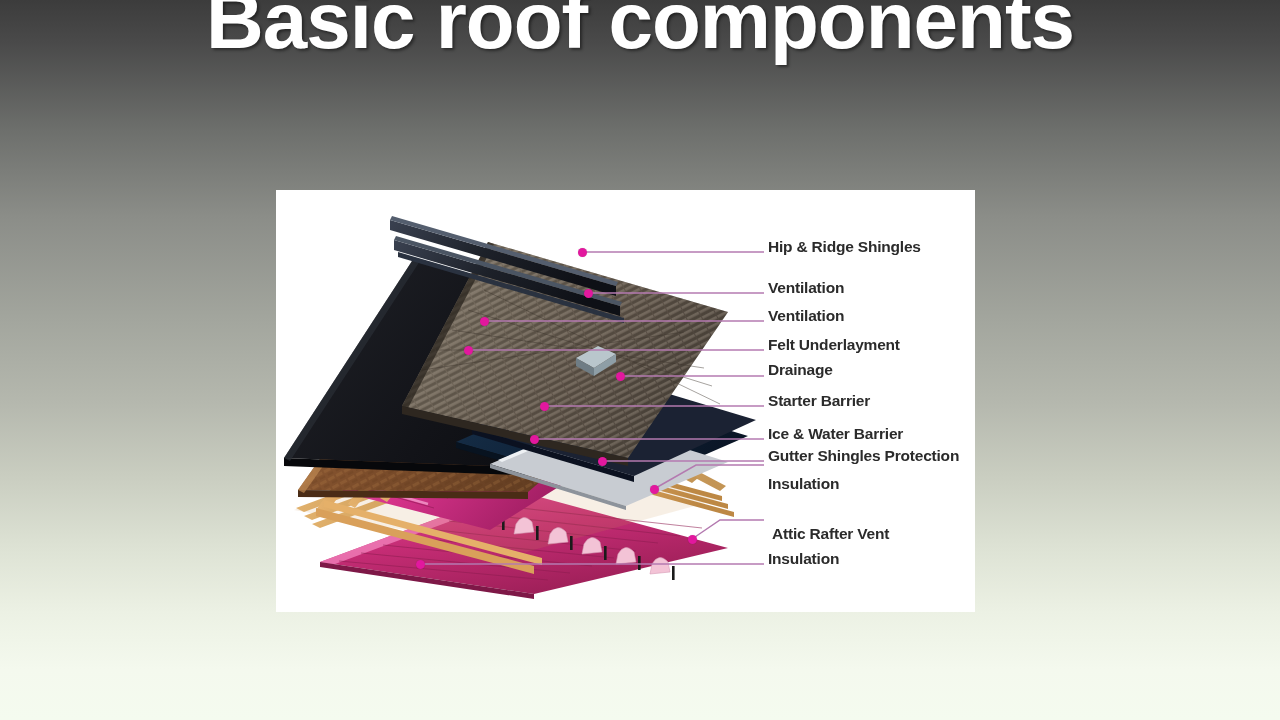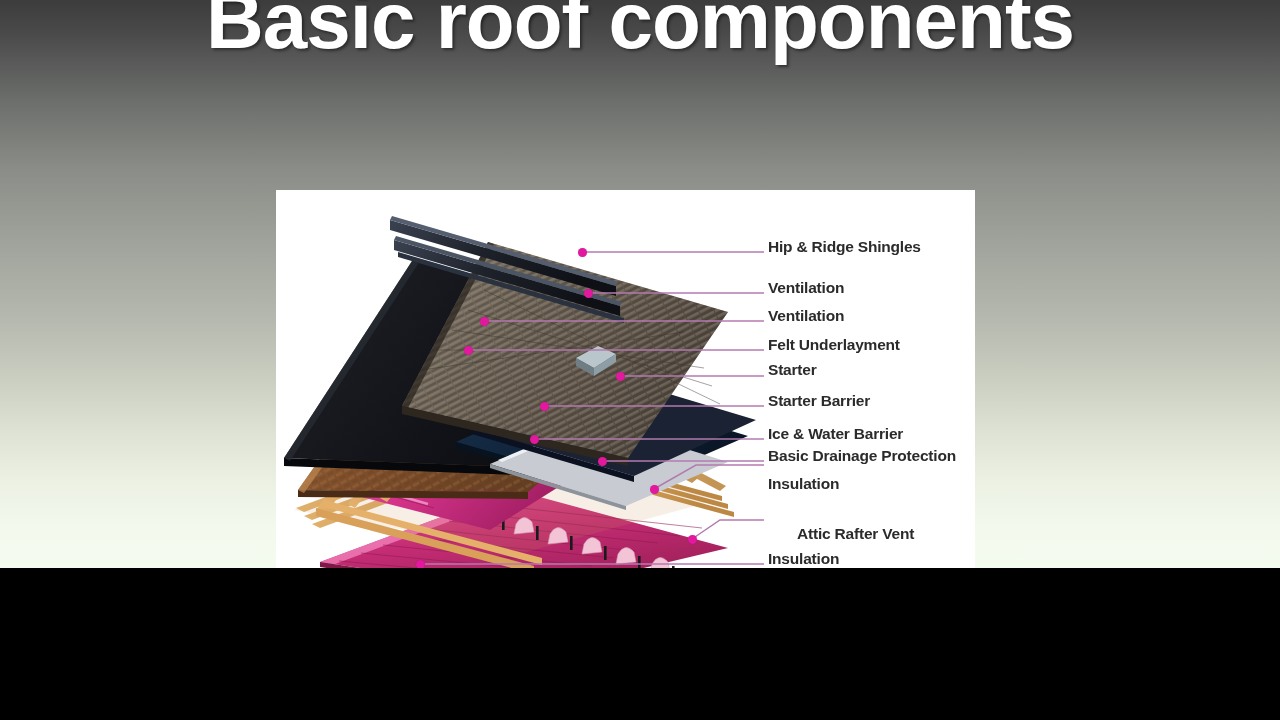--- a/index.html
+++ b/index.html
@@ -3,21 +3,21 @@
 <meta charset="utf-8">
 <style>
   html, body {
     margin: 0;
     padding: 0;
     background: #000;
   }
   .slide {
     position: relative;
     width: 1280px;
-    height: 568px;
+    height: 720px;
     overflow: hidden;
     background: linear-gradient(to bottom,
       #3c3c3c 0%,
       #4a4a4a 6%,
       #6d6f6c 18%,
       #8b8d88 30%,
       #a2a59d 44%,
       #b5b8ae 56%,
       #c9cdc0 66%,
       #dde2d4 76%,
@@ -330,23 +330,23 @@
       <div class="dot" style="left:254px; top:245px;"></div>
       <div class="dot" style="left:322px; top:267px;"></div>
       <div class="dot" style="left:374px; top:295px;"></div>
       <div class="dot" style="left:412px; top:345px;"></div>
       <div class="dot" style="left:140px; top:370px;"></div>
 
       <div class="label" style="left:492px; top:48px;">Hip &amp; Ridge Shingles</div>
       <div class="label" style="left:492px; top:89px;">Ventilation</div>
       <div class="label" style="left:492px; top:117px;">Ventilation</div>
       <div class="label" style="left:492px; top:146px;">Felt Underlayment</div>
-      <div class="label" style="left:492px; top:171px;">Starter</div>
+      <div class="label" style="left:492px; top:171px;">Drainage</div>
       <div class="label" style="left:492px; top:202px;">Starter Barrier</div>
       <div class="label" style="left:492px; top:235px;text-align:right;">Ice &amp; Water Barrier</div>
-      <div class="label" style="left:492px; top:257px;">Basic Drainage Protection</div>
+      <div class="label" style="left:492px; top:257px;">Gutter Shingles Protection</div>
       <div class="label" style="left:492px; top:285px;">Insulation</div>
-      <div class="label" style="left:521px; top:335px;">Attic Rafter Vent</div>
+      <div class="label" style="left:496px; top:335px;">Attic Rafter Vent</div>
       <div class="label" style="left:492px; top:360px;">Insulation</div>
 
     </div>
   </div>
 </div>
 
 </body></html>

